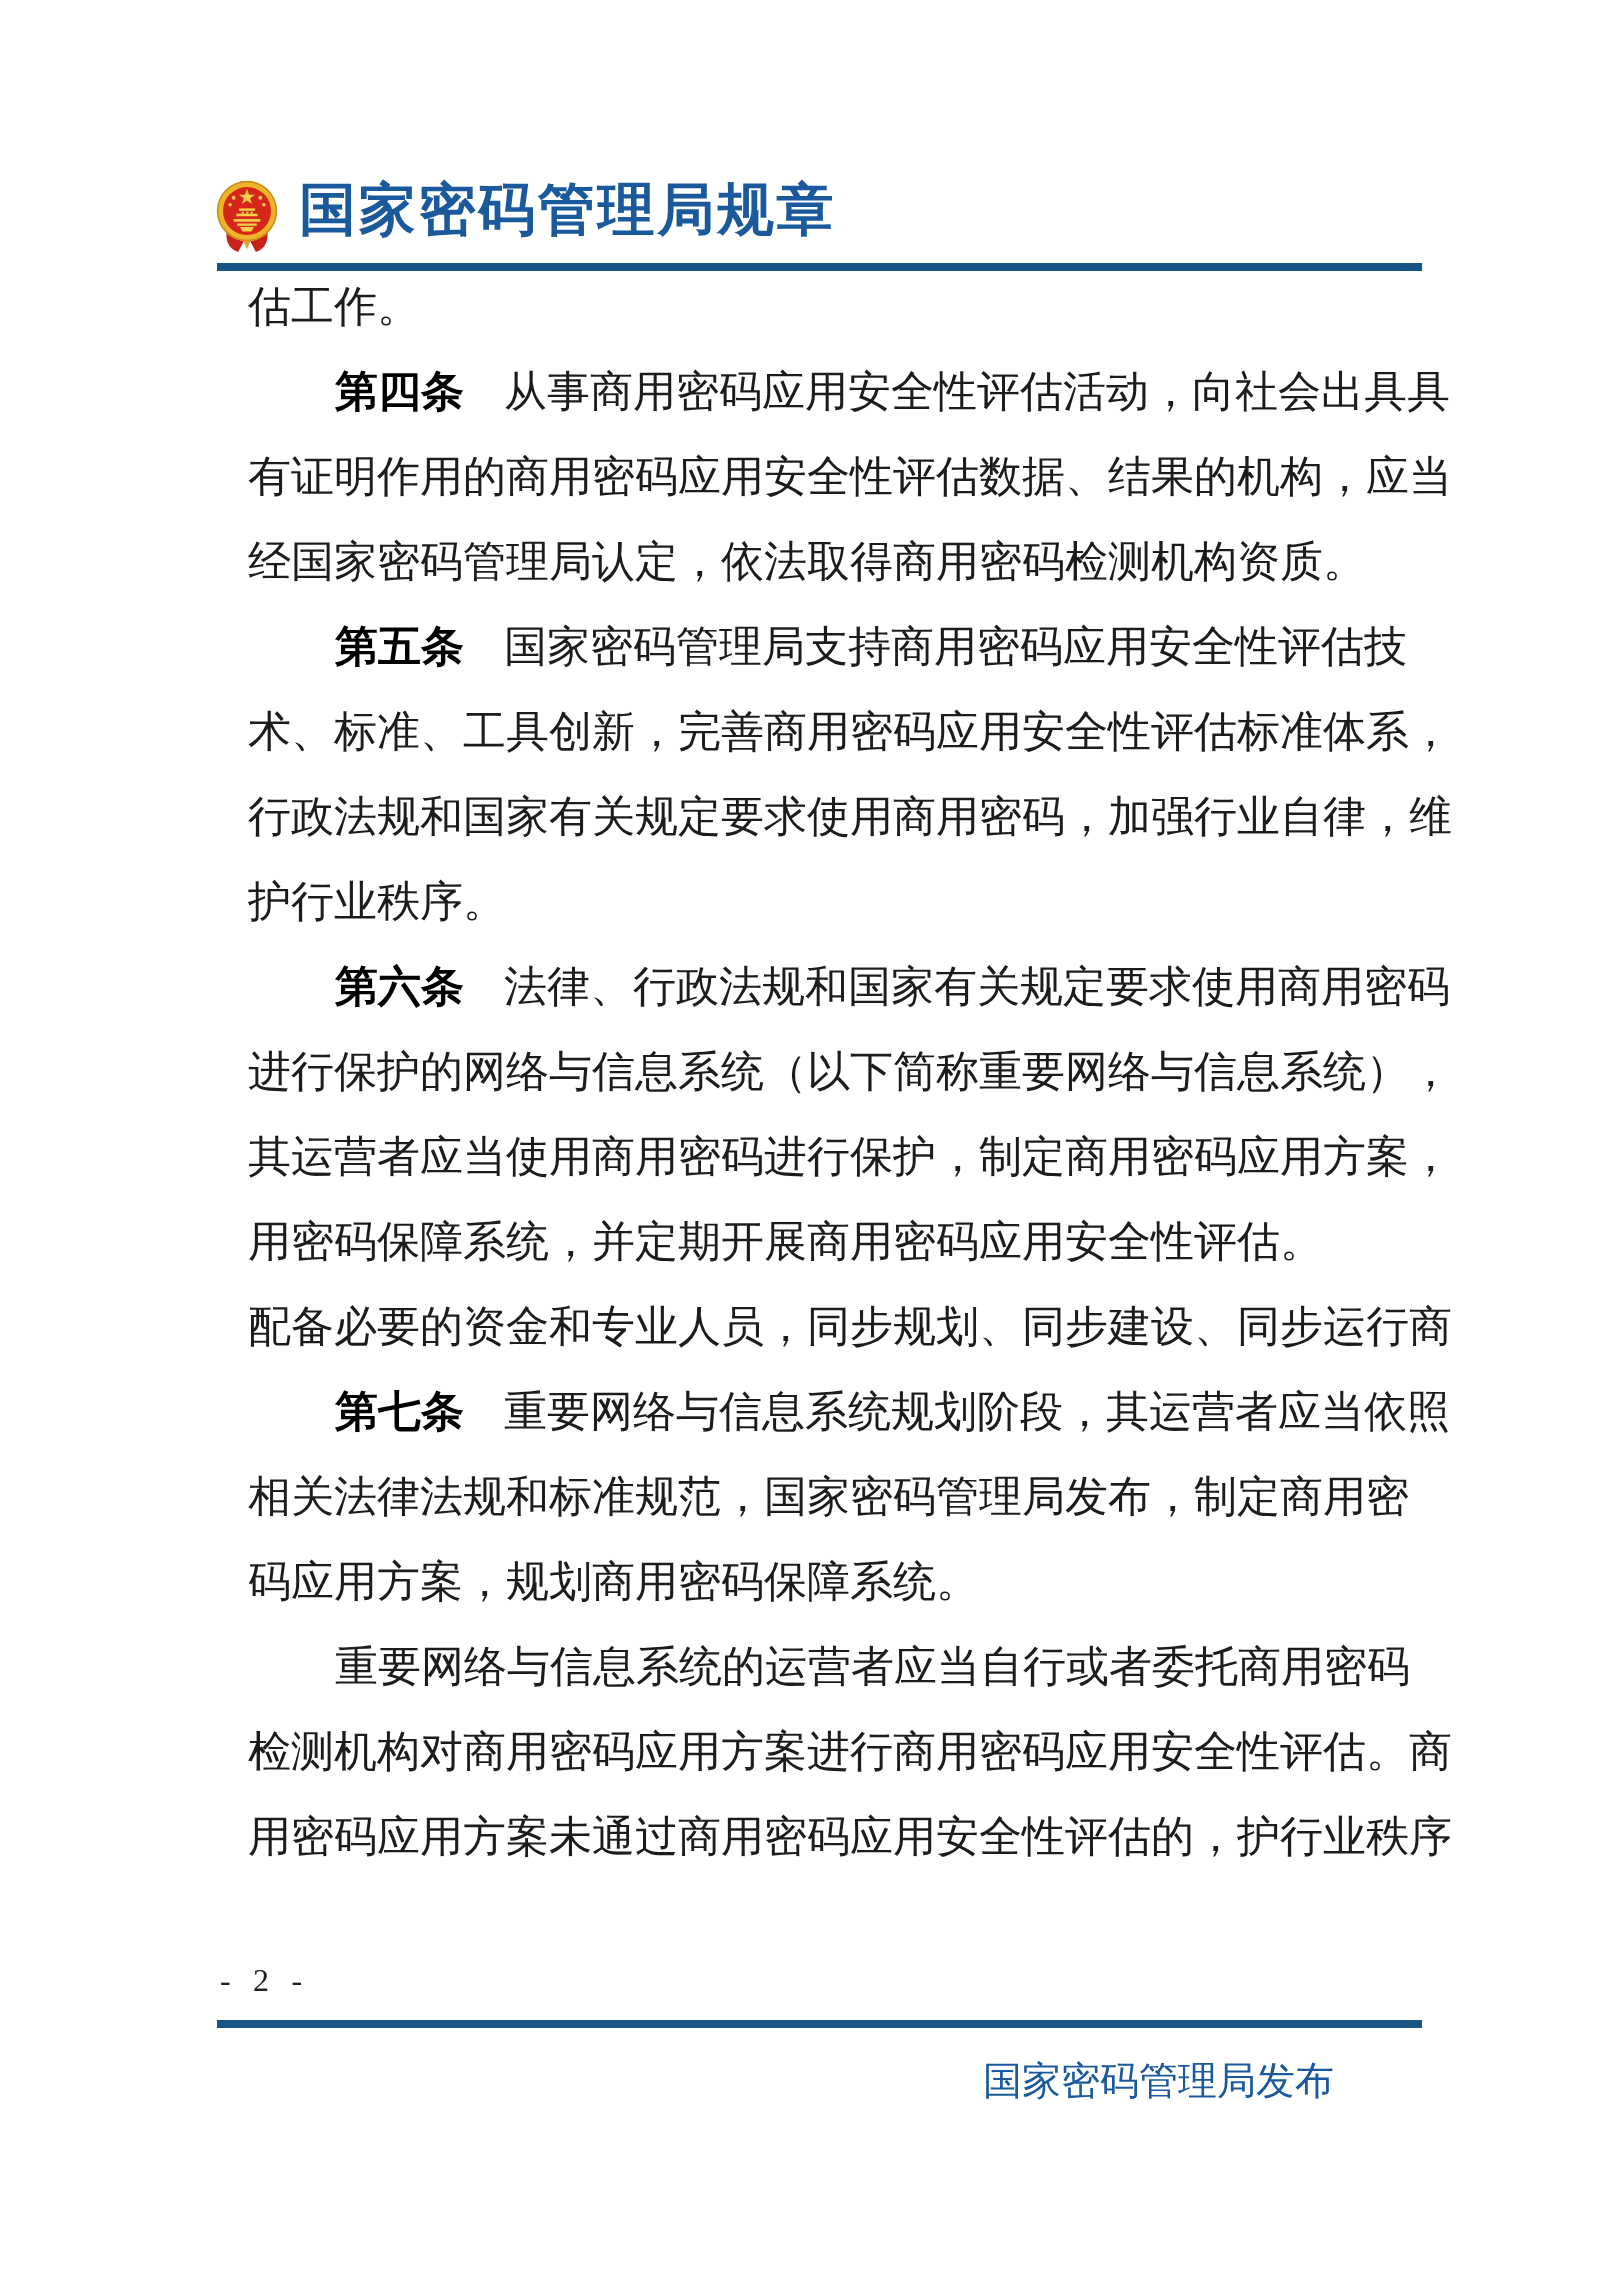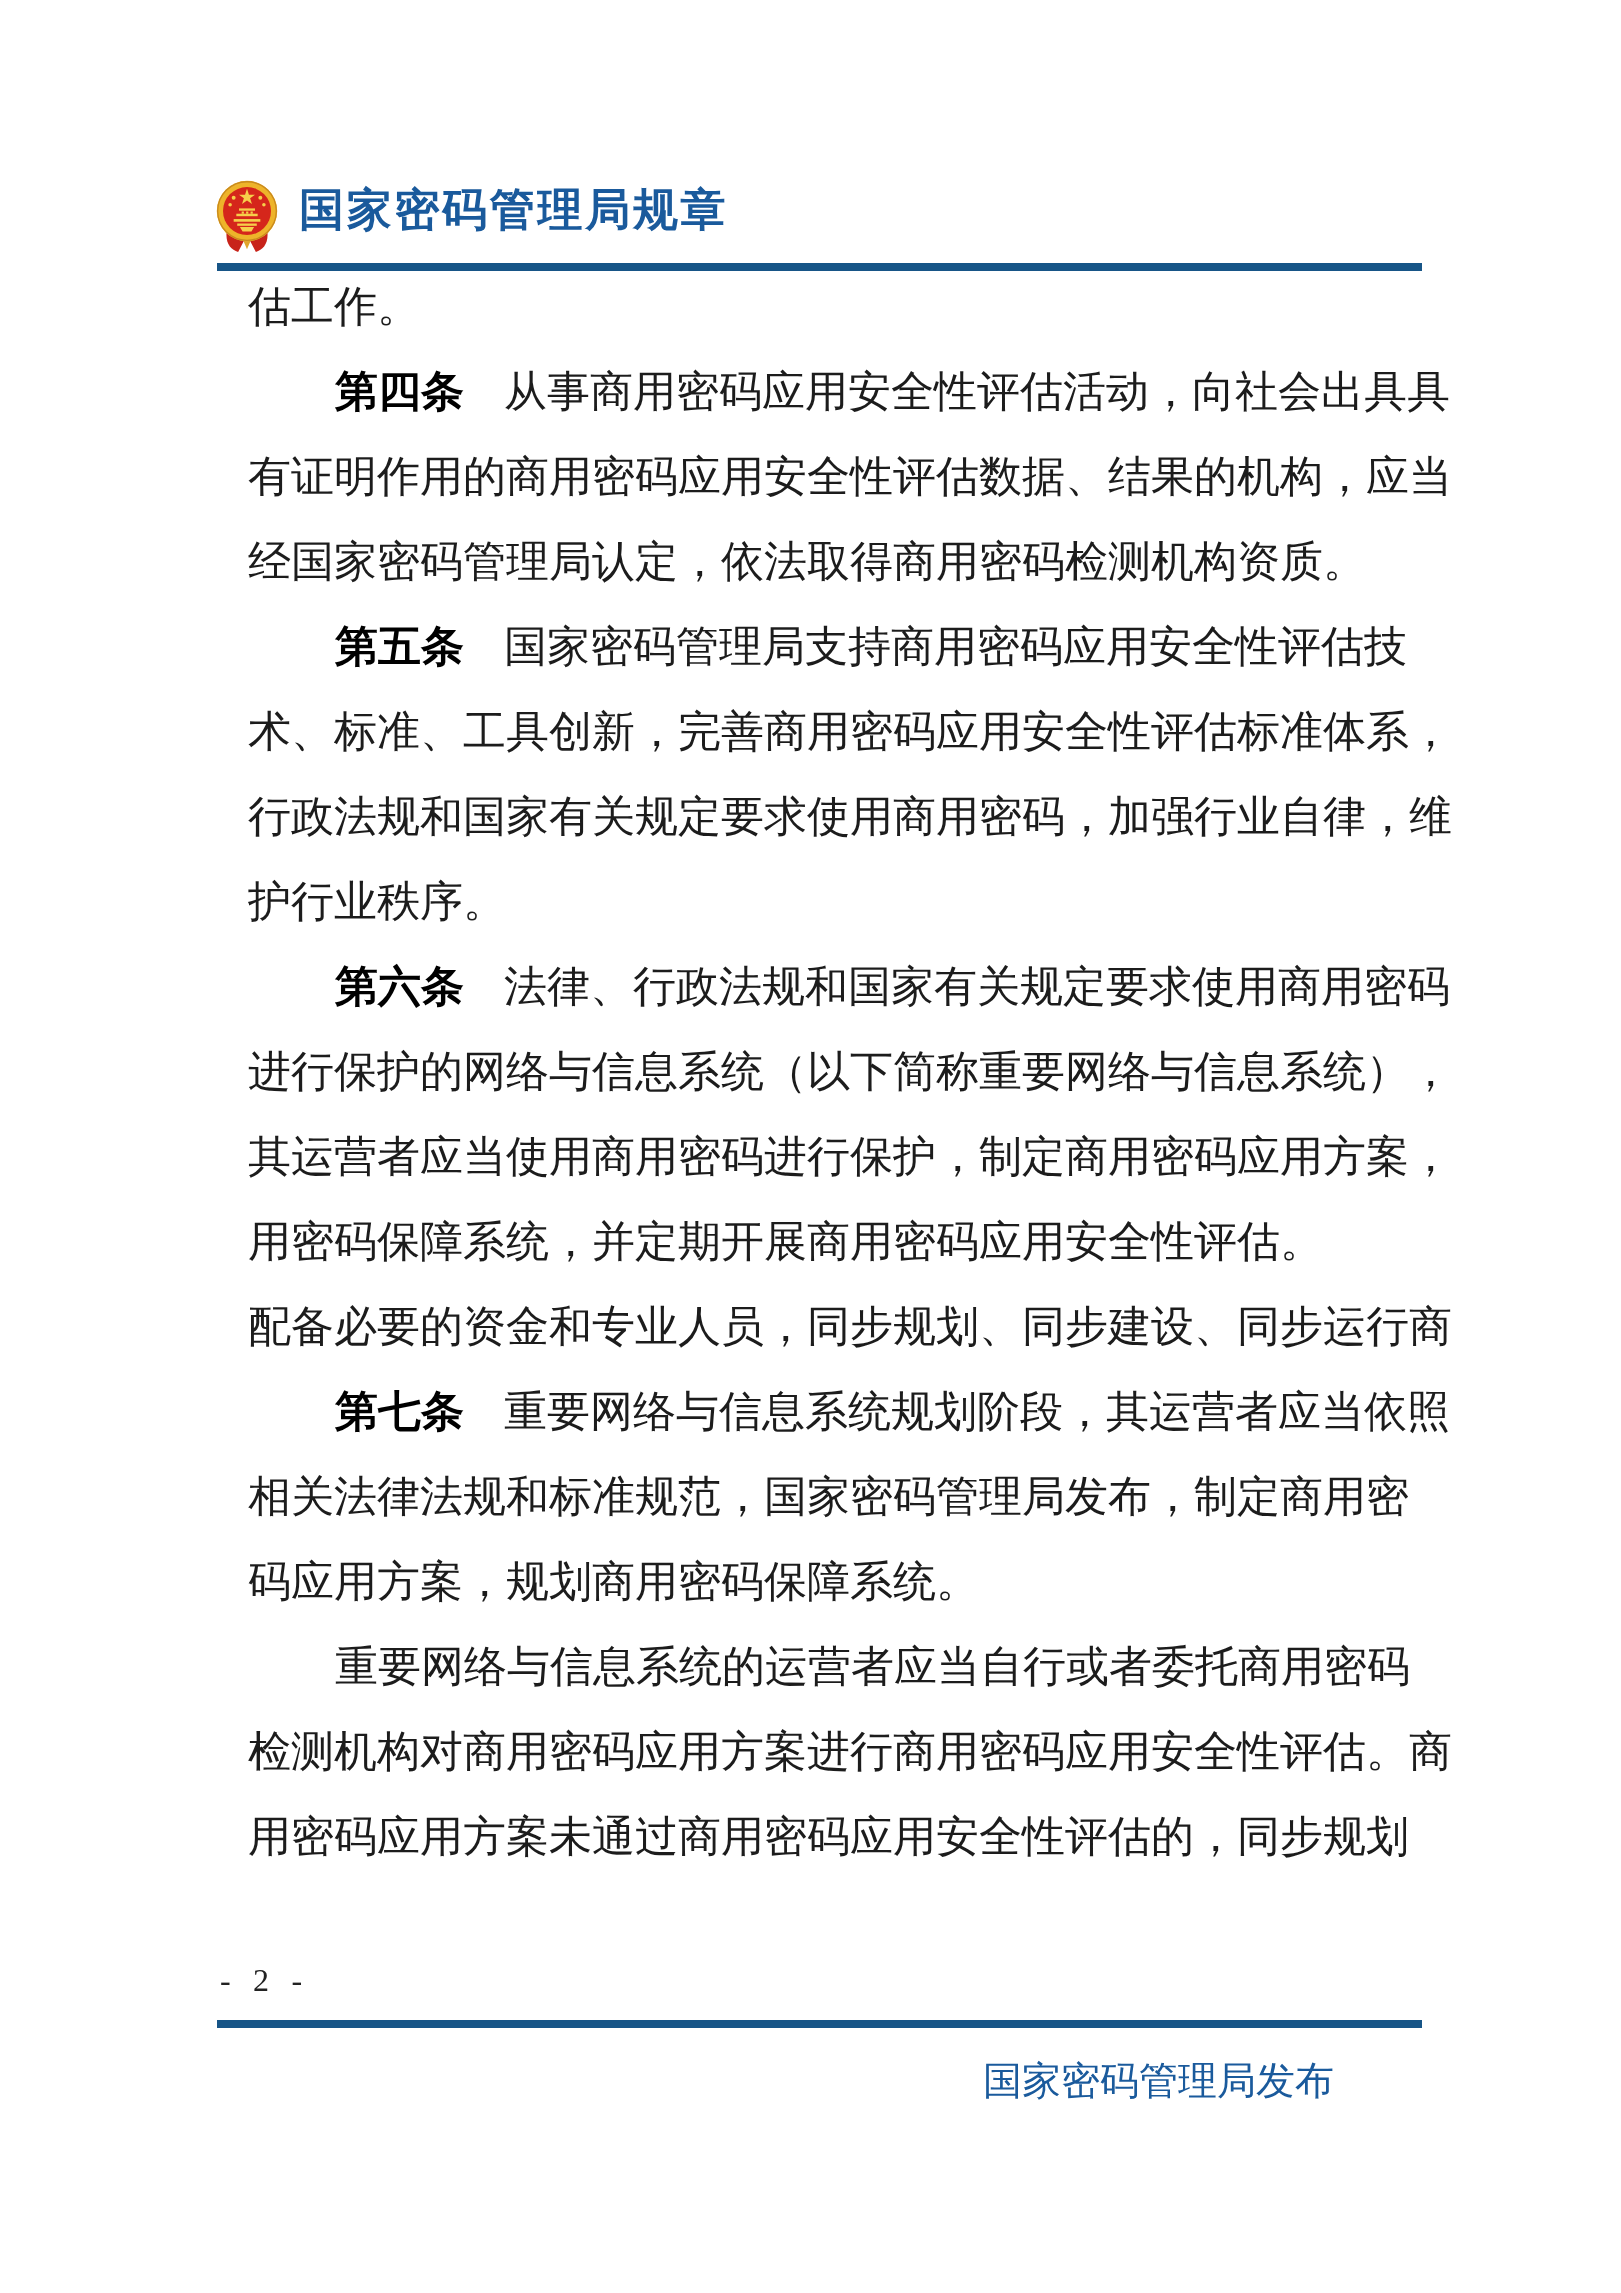--- a/index.html
+++ b/index.html
@@ -16,21 +16,21 @@
     position: absolute;
     left: 215px;
     top: 178px;
     width: 64px;
     height: 75px;
   }
   .doc-title {
     position: absolute;
     left: 299px;
     top: 183px;
-    font-size: 45px;
+    font-size: 57px;
     line-height: 54px;
     font-weight: 700;
     color: #1a5a9c;
     letter-spacing: 2.7px;
     white-space: nowrap;
     font-family: "Liberation Serif", serif;
   }
   .rule {
     position: absolute;
     left: 217px;
@@ -136,21 +136,21 @@
       <div class="line indent"><span class="article-no">第六条</span><span class="gap"></span><span class="line-text">法律、行政法规和国家有关规定要求使用商用密码</span></div>
       <div class="line"><span class="line-text">进行保护的网络与信息系统（以下简称重要网络与信息系统），</span></div>
       <div class="line"><span class="line-text">其运营者应当使用商用密码进行保护，制定商用密码应用方案，</span></div>
       <div class="line"><span class="line-text">用密码保障系统，并定期开展商用密码应用安全性评估。</span></div>
       <div class="line"><span class="line-text">配备必要的资金和专业人员，同步规划、同步建设、同步运行商</span></div>
       <div class="line indent"><span class="article-no">第七条</span><span class="gap"></span><span class="line-text">重要网络与信息系统规划阶段，其运营者应当依照</span></div>
       <div class="line"><span class="line-text">相关法律法规和标准规范，国家密码管理局发布，制定商用密</span></div>
       <div class="line"><span class="line-text">码应用方案，规划商用密码保障系统。</span></div>
       <div class="line indent"><span class="line-text">重要网络与信息系统的运营者应当自行或者委托商用密码</span></div>
       <div class="line"><span class="line-text">检测机构对商用密码应用方案进行商用密码应用安全性评估。商</span></div>
-      <div class="line"><span class="line-text">用密码应用方案未通过商用密码应用安全性评估的，同步规划</span></div>
+      <div class="line"><span class="line-text">用密码应用方案未通过商用密码应用安全性评估的，护行业秩序</span></div>
     </main>
 
   <div class="page-number">- 2 -</div>
   <div class="rule bottom-rule"></div>
   <div class="publisher">国家密码管理局发布</div>
 
 </div>
 
 
 </body></html>

